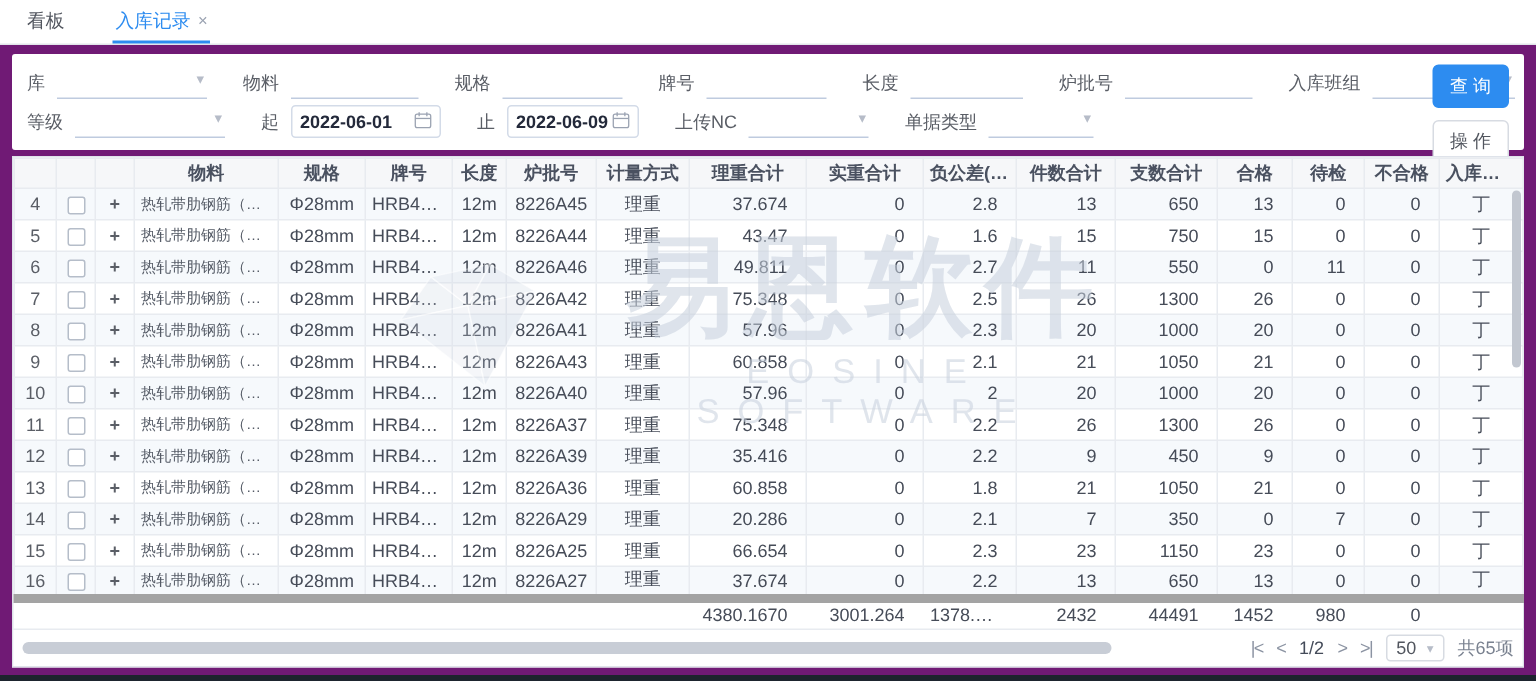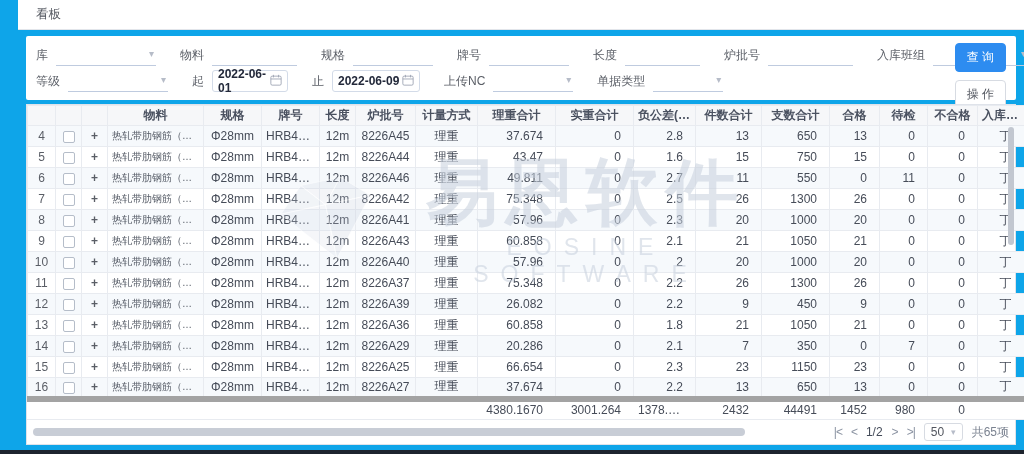--- a/index.html
+++ b/index.html
@@ -1,18 +1,18 @@
 <!DOCTYPE html>
 <html><head>
 <meta charset="utf-8">
 <style>
   * { margin:0; padding:0; box-sizing:border-box; }
   html,body { width:1024px; height:454px; overflow:hidden; }
   body { font-family:"Liberation Sans","DejaVu Sans",sans-serif; background:#edeff3; }
-  .screen { position:relative; width:1024px; height:454px; background:#0ea5e9; overflow:hidden;padding-left:18px; }
+  .screen { position:relative; width:1024px; height:454px; background:#701a75; overflow:hidden; }
 
   
   .tabbar { height:30px; background:#fff; border-bottom:1px solid #e2e5ea; display:flex; align-items:stretch; padding:0 16px; gap:30px; }
   .tab { display:flex; align-items:center; gap:5px; font-size:12.5px; color:#51555e; position:relative; cursor:pointer; padding:0 2px; }
   .tab.active { color:#2d8cf0; }
   .tab.active::after { content:""; position:absolute; left:0; right:0; bottom:0; height:2px; background:#2d8cf0; }
   .tab .close { font-size:11px; color:#9aa2b1; line-height:1; }
 
   
   .filter-card { position:relative; margin:6px 8px 0; background:#fff; padding:6px 10px 6px; border-radius:2px; }
@@ -66,20 +66,24 @@
 </style>
 </head>
 <body>
 
 <div class="screen">
 
   <div class="tabbar">
     <div class="tab">
       <span>看板</span>
     </div>
+    <div class="tab active">
+      <span>入库记录</span>
+      <span class="close">×</span>
+    </div>
   </div>
 
   <div class="filter-card">
     <div class="filter-row" id="frow0">
         <div class="f-item">
           <span class="f-label">库</span>
           <div class="f-control underline" style="width: 100px;">
             <span></span>
             <span class="caret">▾</span>
           </div>
@@ -125,21 +129,21 @@
     <div class="filter-row" id="frow1">
         <div class="f-item">
           <span class="f-label">等级</span>
           <div class="f-control underline" style="width: 100px;">
             <span></span>
             <span class="caret">▾</span>
           </div>
         </div>
         <div class="f-item">
           <span class="f-label">起</span>
-          <div class="f-control date" style="width: 76px;">
+          <div class="f-control date" style="width: 100px;">
             <span>2022-06-01</span>
             <span><svg width="12" height="12" viewBox="0 0 14 14">
                 <rect x="1" y="2.5" width="12" height="10.5" rx="1.5" fill="none" stroke="#9aa2b1"></rect>
                 <line x1="1" y1="5.8" x2="13" y2="5.8" stroke="#9aa2b1"></line>
                 <line x1="4" y1="1" x2="4" y2="4" stroke="#9aa2b1"></line>
                 <line x1="10" y1="1" x2="10" y2="4" stroke="#9aa2b1"></line>
               </svg></span>
           </div>
         </div>
         <div class="f-item">
@@ -383,21 +387,21 @@
           <tr class="stripe">
             <td class="idx">12</td>
             <td class="center"><span class="cb"></span></td>
             <td><span class="plus">+</span></td>
             <td class="c-material">热轧带肋钢筋（抗震）</td>
             <td class="center">Φ28mm</td>
             <td class="center">HRB400E</td>
             <td class="center">12m</td>
             <td class="center">8226A39</td>
             <td class="center">理重</td>
-            <td class="num">26.082</td>
+            <td class="num">35.416</td>
             <td class="num">0</td>
             <td class="num">2.2</td>
             <td class="num">9</td>
             <td class="num">450</td>
             <td class="num">9</td>
             <td class="num">0</td>
             <td class="num">0</td>
             <td class="center">丁</td>
           </tr>
           <tr>

